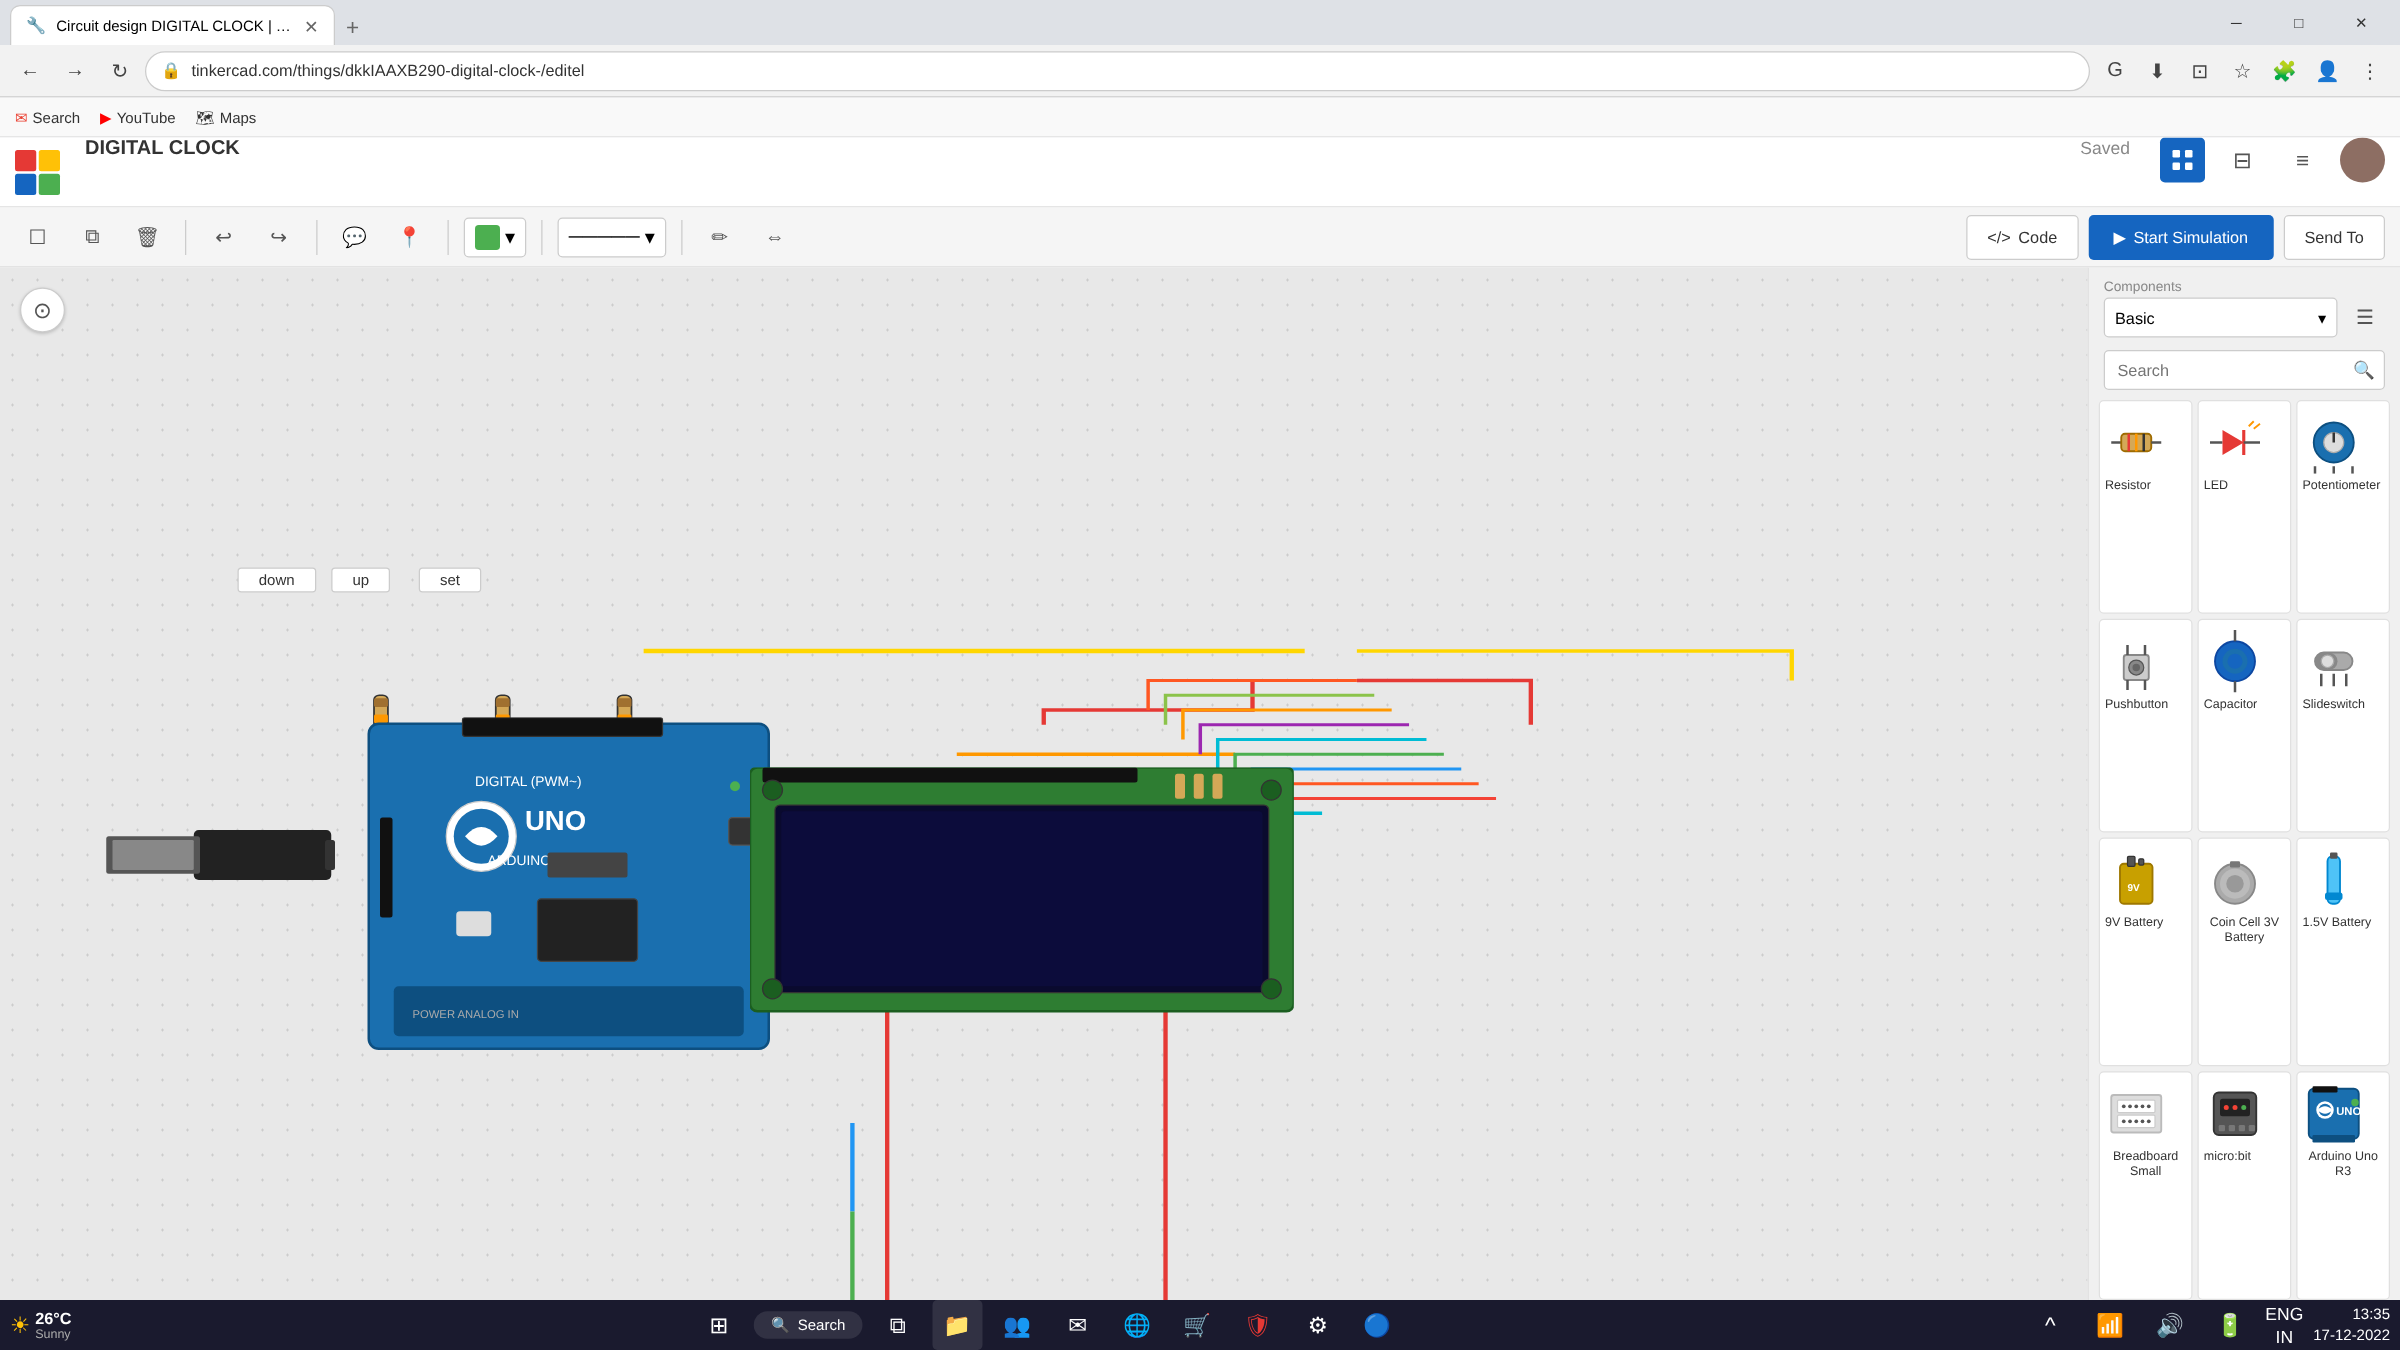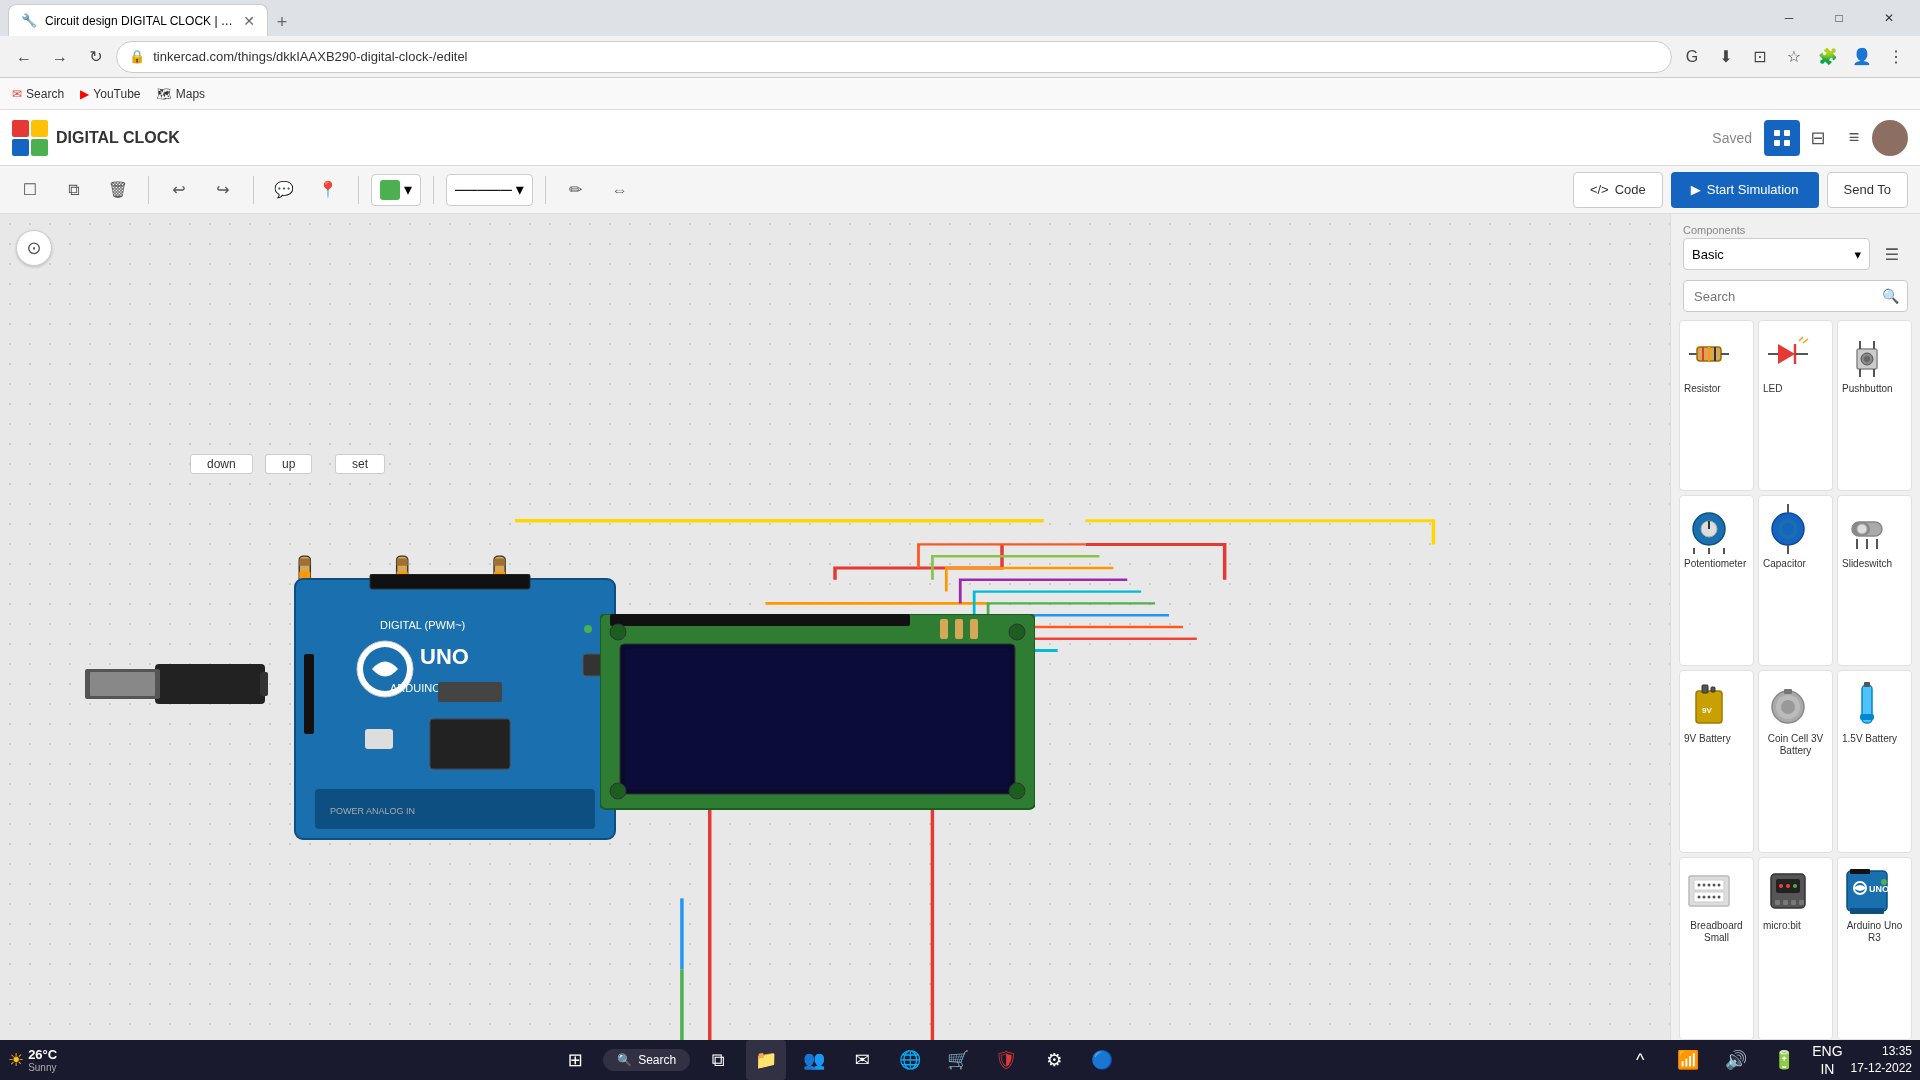--- a/index.html
+++ b/index.html
@@ -43,21 +43,21 @@
       padding: 0 12px; gap: 16px; border-bottom: 1px solid #e0e0e0; font-size: 12px;
     }
     .bookmark-item { display: flex; align-items: center; gap: 4px; cursor: pointer; color: #333; }
 
     
     .app-content { flex: 1; display: flex; flex-direction: column; background: #fff; overflow: hidden; }
 
     
     .tinkercad-header {
       height: 56px; background: #fff; border-bottom: 1px solid #ddd;
-      display: flex; align-items: center; padding: 0 12px; gap: 0;
+      display: flex; padding: 0 12px; gap: 12px;
     }
     .tinkercad-logo { display: flex; align-items: center; }
     .logo-grid { display: grid; grid-template-columns: 1fr 1fr; gap: 2px; width: 36px; height: 36px; }
     .logo-cell { border-radius: 2px; }
     .project-title { font-size: 16px; font-weight: 600; color: #333; margin-left: 8px; }
     .header-spacer { flex: 1; }
     .saved-text { font-size: 14px; color: #888; margin-right: 12px; }
     .view-btn {
       width: 36px; height: 36px; display: flex; align-items: center; justify-content: center;
       cursor: pointer; border-radius: 4px; color: #555; font-size: 18px;
@@ -505,44 +505,44 @@
                 <line x1="36" y1="12" x2="40" y2="8" stroke="#FF9800" stroke-width="1.5"></line>
                 <line x1="40" y1="14" x2="45" y2="10" stroke="#FF9800" stroke-width="1.5"></line>
               </svg>
             </div>
             <span class="component-label">LED</span>
           </div>
 
           <div class="component-item">
             <div class="component-icon">
               <svg width="50" height="50" viewBox="0 0 50 50">
+                <circle cx="25" cy="25" r="16" fill="#1a6faf" stroke="#0d4f80" stroke-width="1.5"></circle>
+                <circle cx="25" cy="25" r="8" fill="#ddd" stroke="#aaa" stroke-width="1"></circle>
+                <line x1="25" y1="17" x2="25" y2="25" stroke="#333" stroke-width="2"></line>
+                <line x1="10" y1="44" x2="10" y2="50" stroke="#555" stroke-width="2"></line>
+                <line x1="25" y1="44" x2="25" y2="50" stroke="#555" stroke-width="2"></line>
+                <line x1="40" y1="44" x2="40" y2="50" stroke="#555" stroke-width="2"></line>
+              </svg>
+            </div>
+            <span class="component-label">Potentiometer</span>
+          </div>
+
+          <div class="component-item">
+            <div class="component-icon">
+              <svg width="50" height="50" viewBox="0 0 50 50">
                 <rect x="15" y="20" width="20" height="20" rx="2" fill="#ccc" stroke="#888" stroke-width="1.5"></rect>
                 <circle cx="25" cy="30" r="6" fill="#888" stroke="#555" stroke-width="1"></circle>
                 <circle cx="25" cy="30" r="3" fill="#666"></circle>
                 <line x1="18" y1="40" x2="18" y2="48" stroke="#555" stroke-width="2"></line>
                 <line x1="32" y1="40" x2="32" y2="48" stroke="#555" stroke-width="2"></line>
                 <line x1="18" y1="12" x2="18" y2="20" stroke="#555" stroke-width="2"></line>
                 <line x1="32" y1="12" x2="32" y2="20" stroke="#555" stroke-width="2"></line>
               </svg>
             </div>
             <span class="component-label">Pushbutton</span>
-          </div>
-
-          <div class="component-item">
-            <div class="component-icon">
-              <svg width="50" height="50" viewBox="0 0 50 50">
-                <circle cx="25" cy="25" r="16" fill="#1a6faf" stroke="#0d4f80" stroke-width="1.5"></circle>
-                <circle cx="25" cy="25" r="8" fill="#ddd" stroke="#aaa" stroke-width="1"></circle>
-                <line x1="25" y1="17" x2="25" y2="25" stroke="#333" stroke-width="2"></line>
-                <line x1="10" y1="44" x2="10" y2="50" stroke="#555" stroke-width="2"></line>
-                <line x1="25" y1="44" x2="25" y2="50" stroke="#555" stroke-width="2"></line>
-                <line x1="40" y1="44" x2="40" y2="50" stroke="#555" stroke-width="2"></line>
-              </svg>
-            </div>
-            <span class="component-label">Potentiometer</span>
           </div>
 
           <div class="component-item">
             <div class="component-icon">
               <svg width="50" height="50" viewBox="0 0 50 50">
                 <circle cx="25" cy="25" r="16" fill="#1565c0" stroke="#0d47a1" stroke-width="1.5"></circle>
                 <circle cx="25" cy="25" r="10" fill="#1a6faf"></circle>
                 <circle cx="25" cy="25" r="6" fill="#1565c0"></circle>
                 <line x1="25" y1="9" x2="25" y2="0" stroke="#555" stroke-width="2"></line>
                 <line x1="25" y1="41" x2="25" y2="50" stroke="#555" stroke-width="2"></line>

